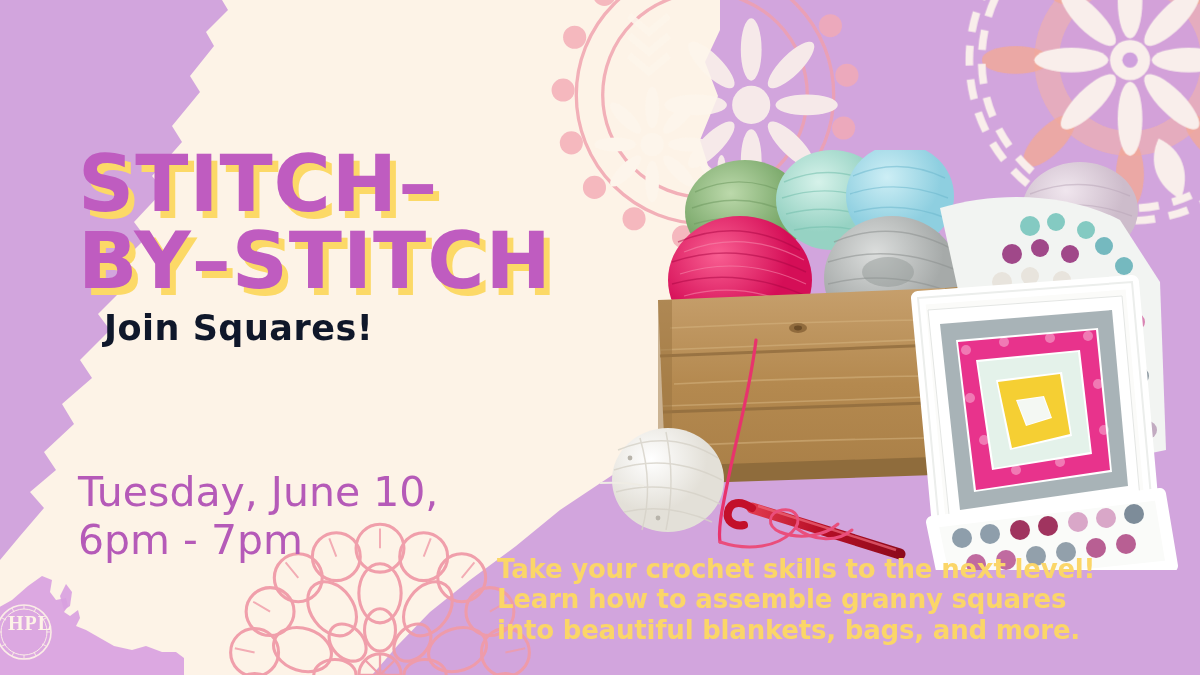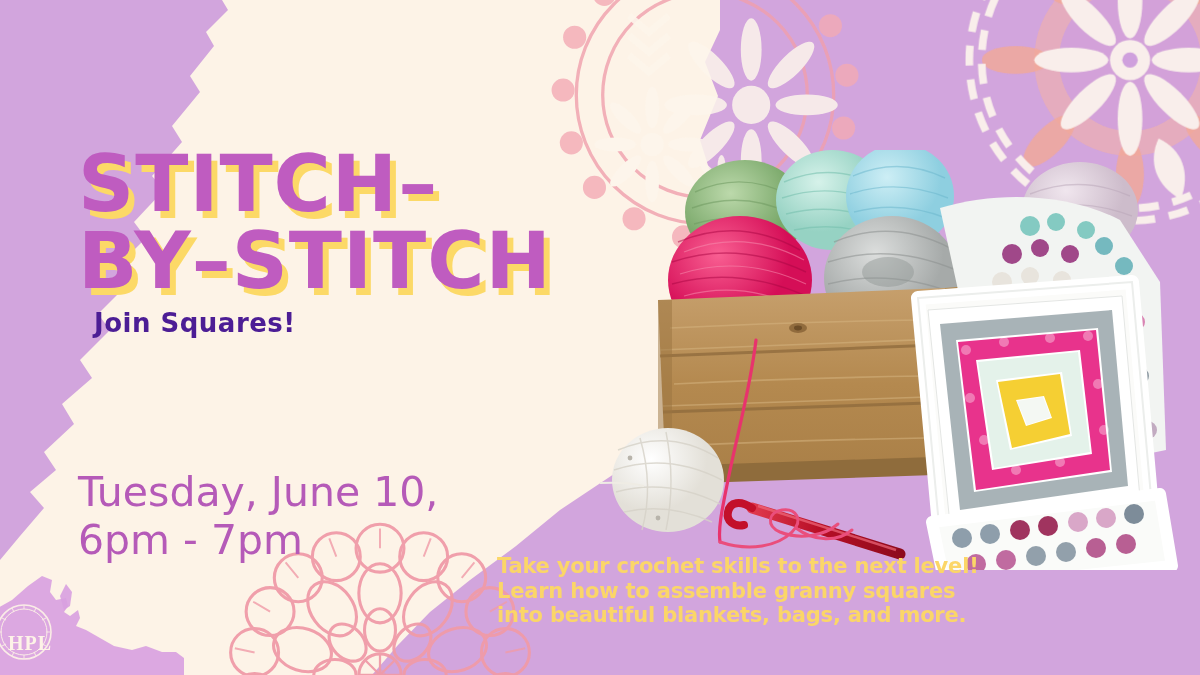--- a/index.html
+++ b/index.html
@@ -37,55 +37,55 @@
     font-family: "DejaVu Sans", sans-serif;
     font-weight: 700;
     font-size: 78px;
     line-height: 0.99;
     letter-spacing: 1px;
     color: #bf5cc0;
     text-shadow: 6px 7px 0 #fcd967;
     white-space: pre-line;
   }
   #subhead {
-    position: absolute; left: 94px; top: 308px;
+    position: absolute; left: 104px; top: 308px;
     font-family: "DejaVu Sans", sans-serif;
     font-weight: 700;
-    font-size: 26px;
+    font-size: 35px;
     letter-spacing: .5px;
-    color: #4c1d95;
+    color: #0f172a;
   }
   #datetime {
     position: absolute; left: 78px; top: 424px;
     width: 430px;
     font-family: "DejaVu Sans", sans-serif;
     font-weight: 400;
     font-size: 41px;
     line-height: 1.18;
     letter-spacing: 0px;
     color: #b55ab8;
     white-space: pre-line;
     margin-top: 44px;
   }
   #blurb {
     position: absolute; left: 497px; top: 554px;
     width: 700px;
     font-family: "DejaVu Sans", sans-serif;
     font-weight: 700;
-    font-size: 21px;
+    font-size: 26px;
     line-height: 1.17;
     letter-spacing: -0.2px;
     color: #fbd668;
     white-space: pre-line;
   }
 
   
   #logo { position: absolute; left: -6px; top: 560px; width: 190px; height: 120px; }
   #logo-seal-text {
-    position: absolute; left: 8px; top: 632px;
+    position: absolute; left: 8px; top: 612px;
     font-family: "Liberation Serif", serif;
     font-size: 20px; font-weight: 700;
     color: #fdf3e7; letter-spacing: 1px;
   }
 </style>
 </head>
 <body>
 
 <div id="poster">
 

